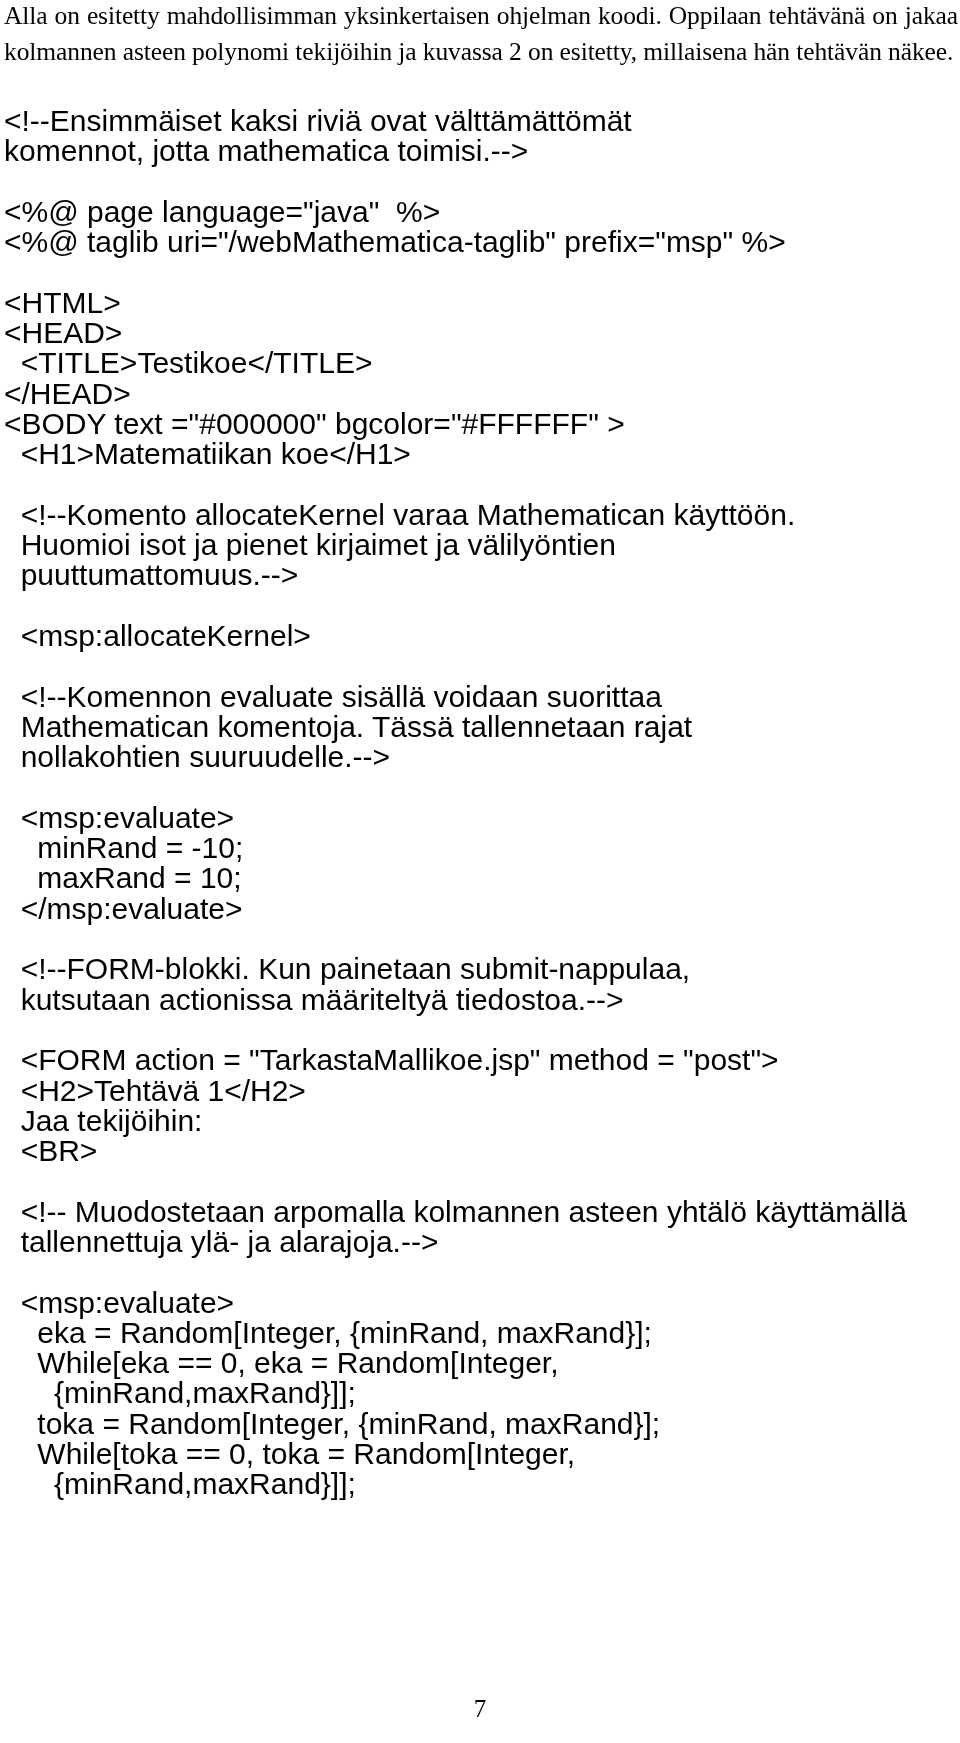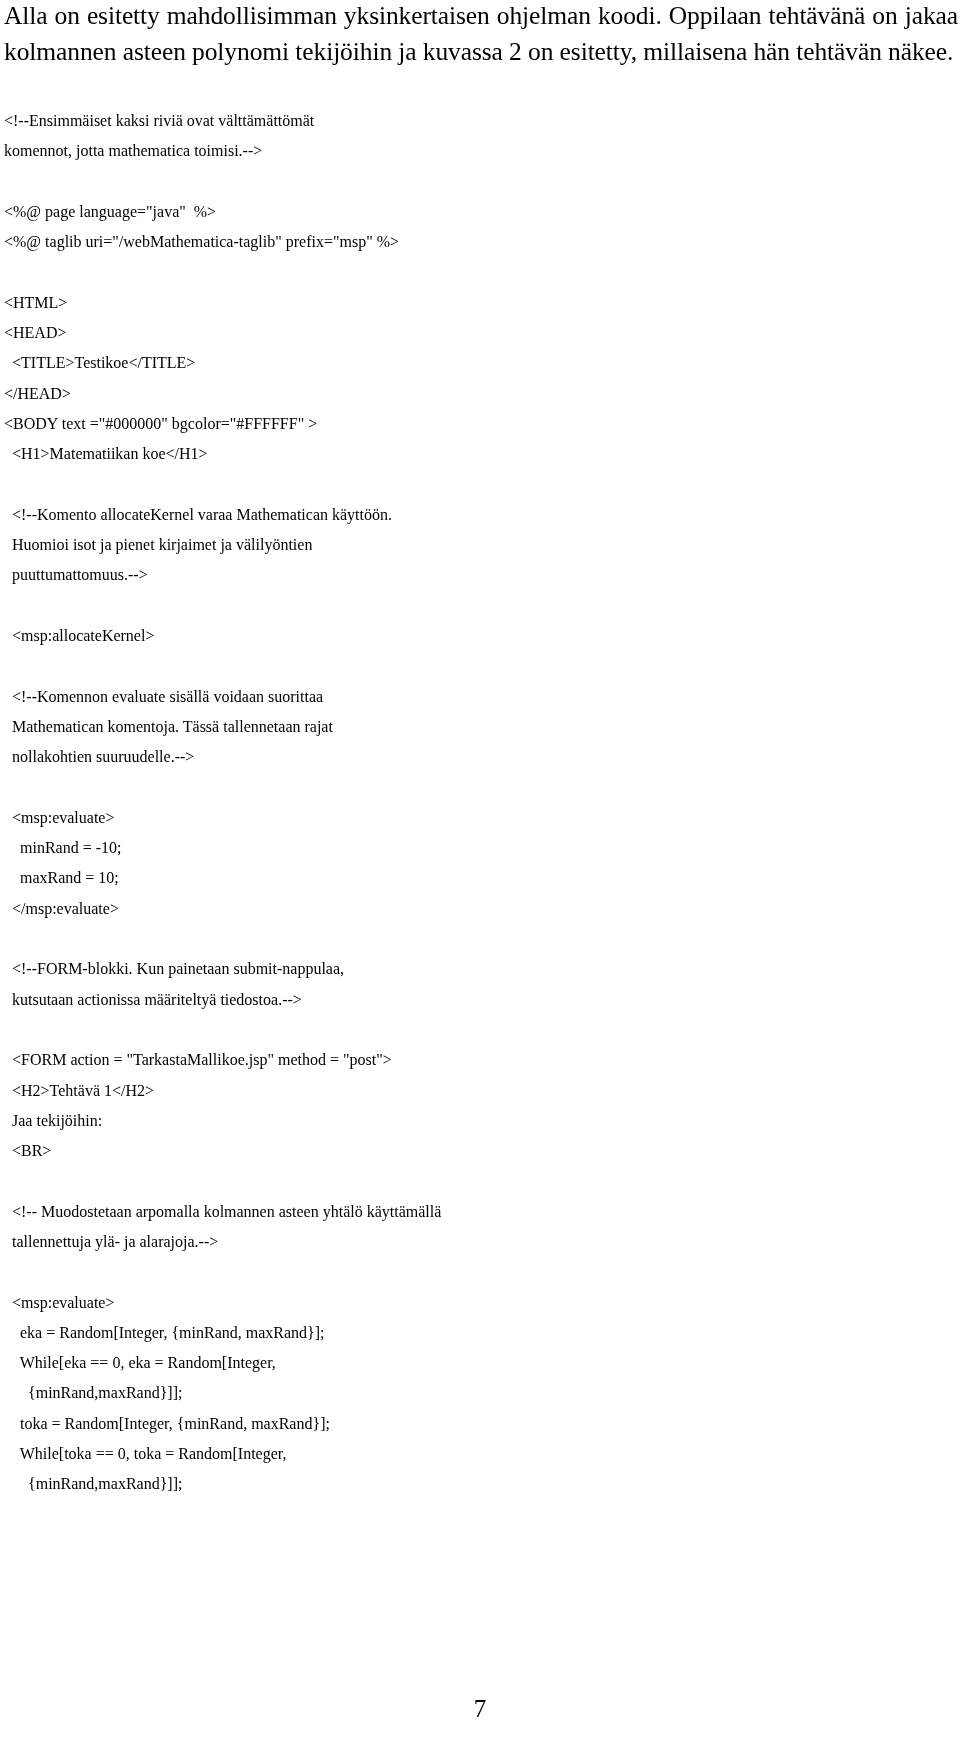--- a/index.html
+++ b/index.html
@@ -41,22 +41,22 @@
   .intro p {
     margin: 0;
   }
 
   
   .code-listing {
     position: absolute;
     left: 4px;
     top: 106px;
     width: 952px;
-    font-family: Liberation Serif, serif;
-    font-size: 16px;
+    font-family: Liberation Sans, sans-serif;
+    font-size: 30px;
     line-height: 30.3px;
     white-space: pre;
     letter-spacing: 0px;
   }
   .code-line {
     display: block;
     height: 30.3px;
     white-space: pre;
   }
   .code-line.blank {

